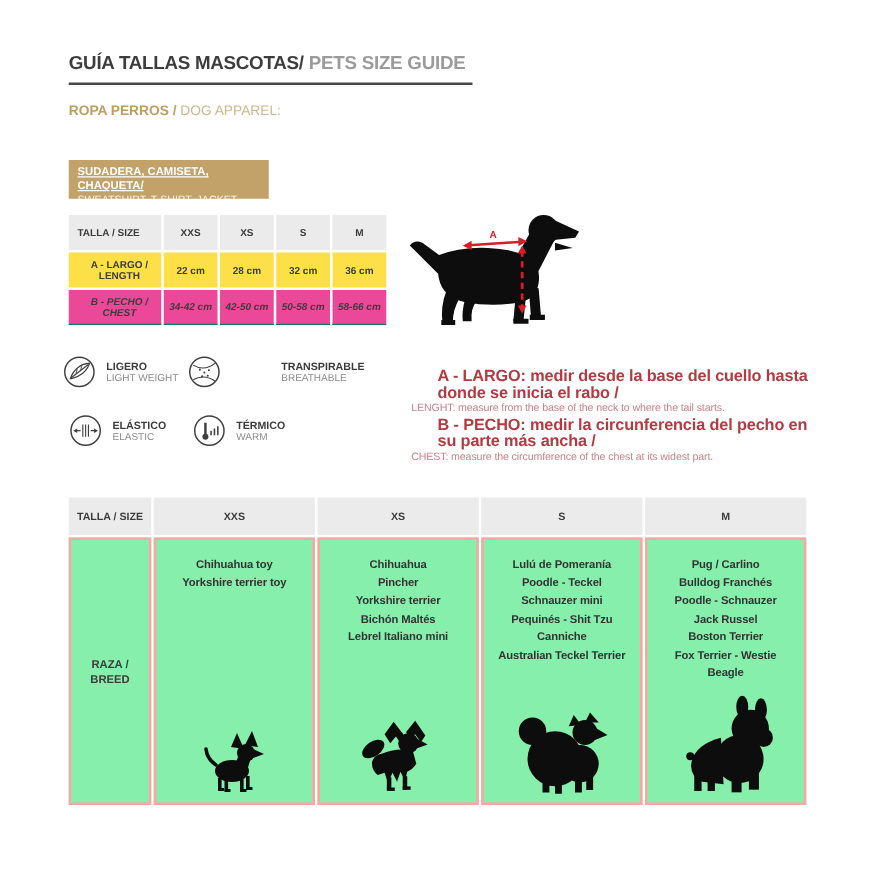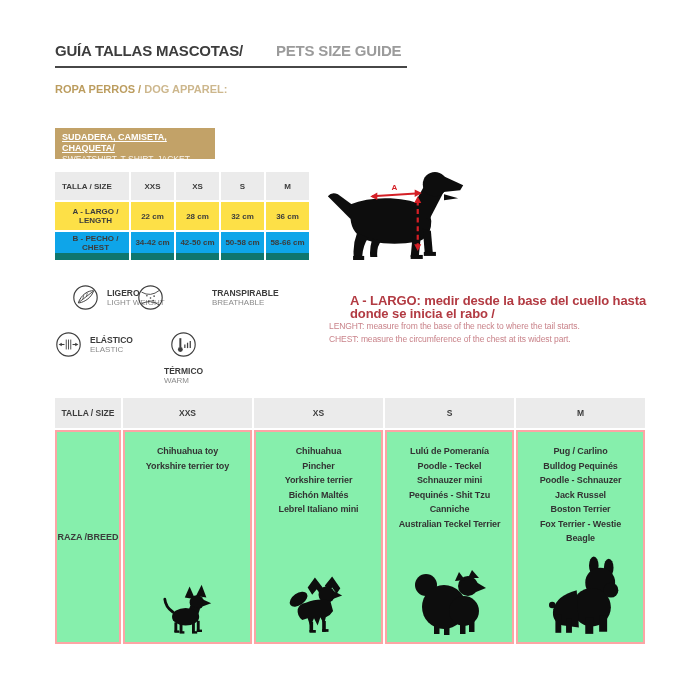--- a/index.html
+++ b/index.html
@@ -3,66 +3,66 @@
 <meta charset="utf-8">
 <style>
   html,body{margin:0;padding:0;background:#fff;}
   #canvas{position:relative;width:700px;height:700px;background:#ffffff;
           font-family:"Liberation Sans",sans-serif;color:#3d3d3d;overflow:hidden;}
   .abs{position:absolute;}
 
   
   #title{left:55px;top:42px;font-size:15px;font-weight:bold;letter-spacing:-0.2px;
          border-bottom:2px solid #474747;padding-bottom:7px;padding-right:6px;}
-  #title .en{color:#9b9b9b;margin-left:29px;}
+  #title .en{color:#9b9b9b;}
 
   
   #section{left:55px;top:83px;font-size:11px;font-weight:bold;color:#bc9d5f;}
-  #section .en{color:#cdb78d;font-weight:bold;}
+  #section .en{color:#cdb78d;font-weight:normal;}
 
   
   #garment-box{left:55px;top:128px;width:160px;height:31px;background:#c2a268;
                color:#fff;padding:4px 7px;box-sizing:border-box;line-height:11px;}
   #garment-box .l1{font-size:9px;font-weight:bold;text-decoration:underline;}
   #garment-box .l2{font-size:8.5px;color:rgba(255,255,255,0.88);}
 
   
   #size-table{left:55px;top:172px;display:grid;
               grid-template-columns:74px 43px 43px 43px 43px;
               grid-auto-rows:28px;gap:2px;font-size:8px;font-weight:bold;color:#3c3c3c;}
   #size-table .cell{display:flex;align-items:center;justify-content:center;text-align:center;}
   #size-table .lab{justify-content:flex-start;padding-left:7px;}
   #size-table .hd{background:#ebebeb;}
   #size-table .ra{background:#fde047;}
-  #size-table .rb{background:#0ea5e9;border-bottom:7px solid #0f766e;}
+  #size-table .rb{background:#ec4899;border-bottom:1px solid #0f766e;font-style:italic;}
 
   
   #diagram{left:322px;top:166px;width:145px;height:96px;}
 
   
   .feature{position:absolute;display:flex;align-items:center;gap:8px;}
   .feature .txt{line-height:10px;}
   .feature .es{font-size:8.5px;font-weight:bold;color:#3c3c3c;}
   .feature .en{font-size:8px;color:#8b8b8b;}
-  #feat-0{left:72px;top:284px;} #feat-1{left:137px;top:284px;gap:48px;}
-  #feat-2{left:55px;top:331px;} #feat-3{left:164px;top:331px;flex-direction:column;}
+  #feat-0{left:50px;top:284px;} #feat-1{left:150px;top:284px;gap:48px;}
+  #feat-2{left:55px;top:331px;} #feat-3{left:154px;top:331px;}
 
   
   #notes{left:315px;top:294px;width:342px;}
   #notes .np{color:#b23a42;font-weight:bold;font-size:13px;line-height:13px;letter-spacing:-0.1px;margin-left:35px;}
   #notes .ns{color:#c9838a;font-size:8.5px;line-height:13px;padding-left:14px;letter-spacing:-0.1px;}
 
   
   #breed-table{left:55px;top:398px;width:590px;}
   .bt-header{display:grid;grid-template-columns:66px 1fr 1fr 1fr 1fr;gap:2px;height:30px;}
   .bt-header .cell{background:#ebebeb;display:flex;align-items:center;justify-content:center;
                    font-size:8.5px;font-weight:bold;color:#3c3c3c;}
   .bt-body{display:grid;grid-template-columns:66px 1fr 1fr 1fr 1fr;gap:2px;margin-top:2px;height:214px;}
   .bt-body .bcell{border:2px solid #fca5a5;background:#86efac;position:relative;box-sizing:border-box;font-weight:bold;}
-  .bt-label{display:flex;flex-direction:row;align-items:center;justify-content:center;
+  .bt-label{display:flex;flex-direction:column;align-items:center;justify-content:center;
             font-size:9px;font-weight:bold;line-height:12px;color:#3c3c3c;}
   .breeds{padding-top:12px;text-align:center;font-size:9px;line-height:14.5px;color:#333333;
           letter-spacing:-0.1px;}
   .dog-svg{position:absolute;bottom:6px;left:50%;transform:translateX(-50%);}
 </style>
 </head>
 <body>
 
 <div id="canvas">
 
@@ -185,20 +185,21 @@
     </svg>
     <div class="txt">
       <div class="es">TÉRMICO</div>
       <div class="en">WARM</div>
     </div>
   </div>
 
   <div class="abs" id="notes">
     <div class="np">A - LARGO: medir desde la base del cuello hasta donde se inicia el rabo /</div>
     <div class="ns">LENGHT: measure from the base of the neck to where the tail starts.</div>
+    <div class="np">B - PECHO: medir la circunferencia del pecho en su parte más ancha /</div>
     <div class="ns">CHEST: measure the circumference of the chest at its widest part.</div>
   </div>
 
   <div class="abs" id="breed-table">
     <div class="bt-header">
       <div class="cell">TALLA / SIZE</div>
       <div class="cell">XXS</div>
       <div class="cell">XS</div>
       <div class="cell">S</div>
       <div class="cell">M</div>
@@ -281,21 +282,21 @@
             <rect x="34" y="60" width="5.5" height="9"></rect>
             <rect x="50" y="57" width="5.5" height="11"></rect>
             <rect x="59" y="55" width="5.5" height="11"></rect>
           </g>
         </svg>
       </div>
 
       <div class="bcell">
         <div class="breeds">
             <div>Pug / Carlino</div>
-            <div>Bulldog Pequinés</div>
+            <div>Bulldog Franchés</div>
             <div>Poodle - Schnauzer</div>
             <div>Jack Russel</div>
             <div>Boston Terrier</div>
             <div>Fox Terrier - Westie</div>
             <div>Beagle</div>
           </div>
         <svg class="dog-svg" width="86" height="80" viewBox="0 0 80 75">
           <g fill="#0d0d0d">
             <ellipse cx="52" cy="9" rx="4.5" ry="8.5"></ellipse>
             <ellipse cx="66" cy="11" rx="4.5" ry="8.5"></ellipse>

